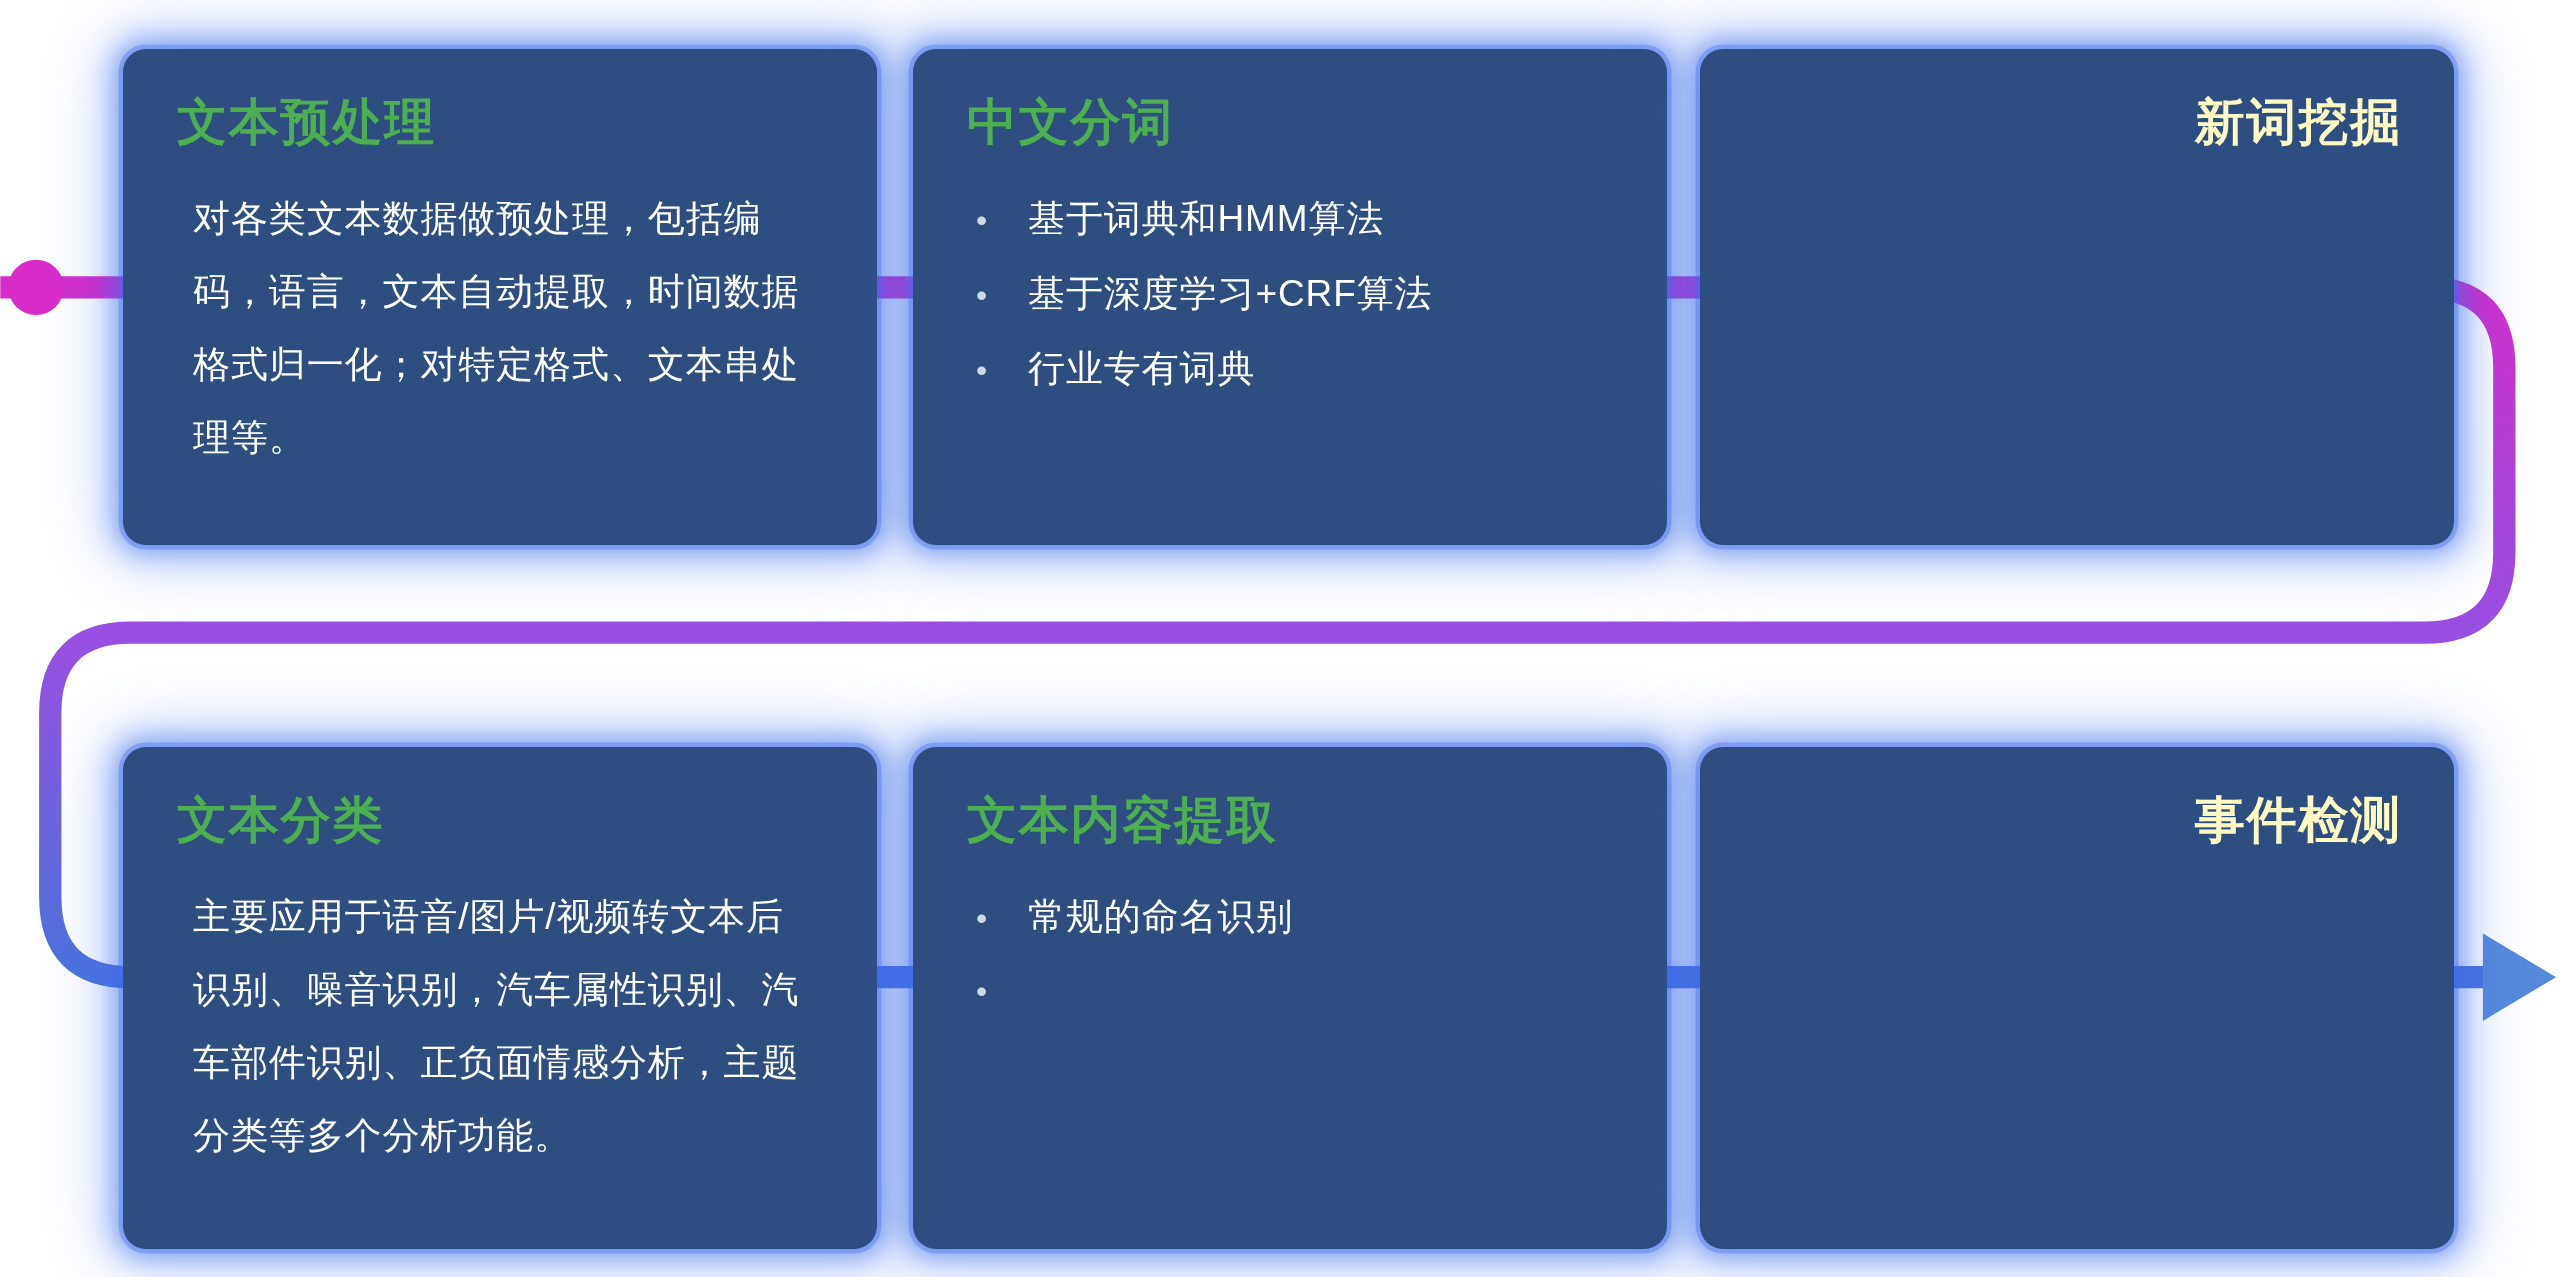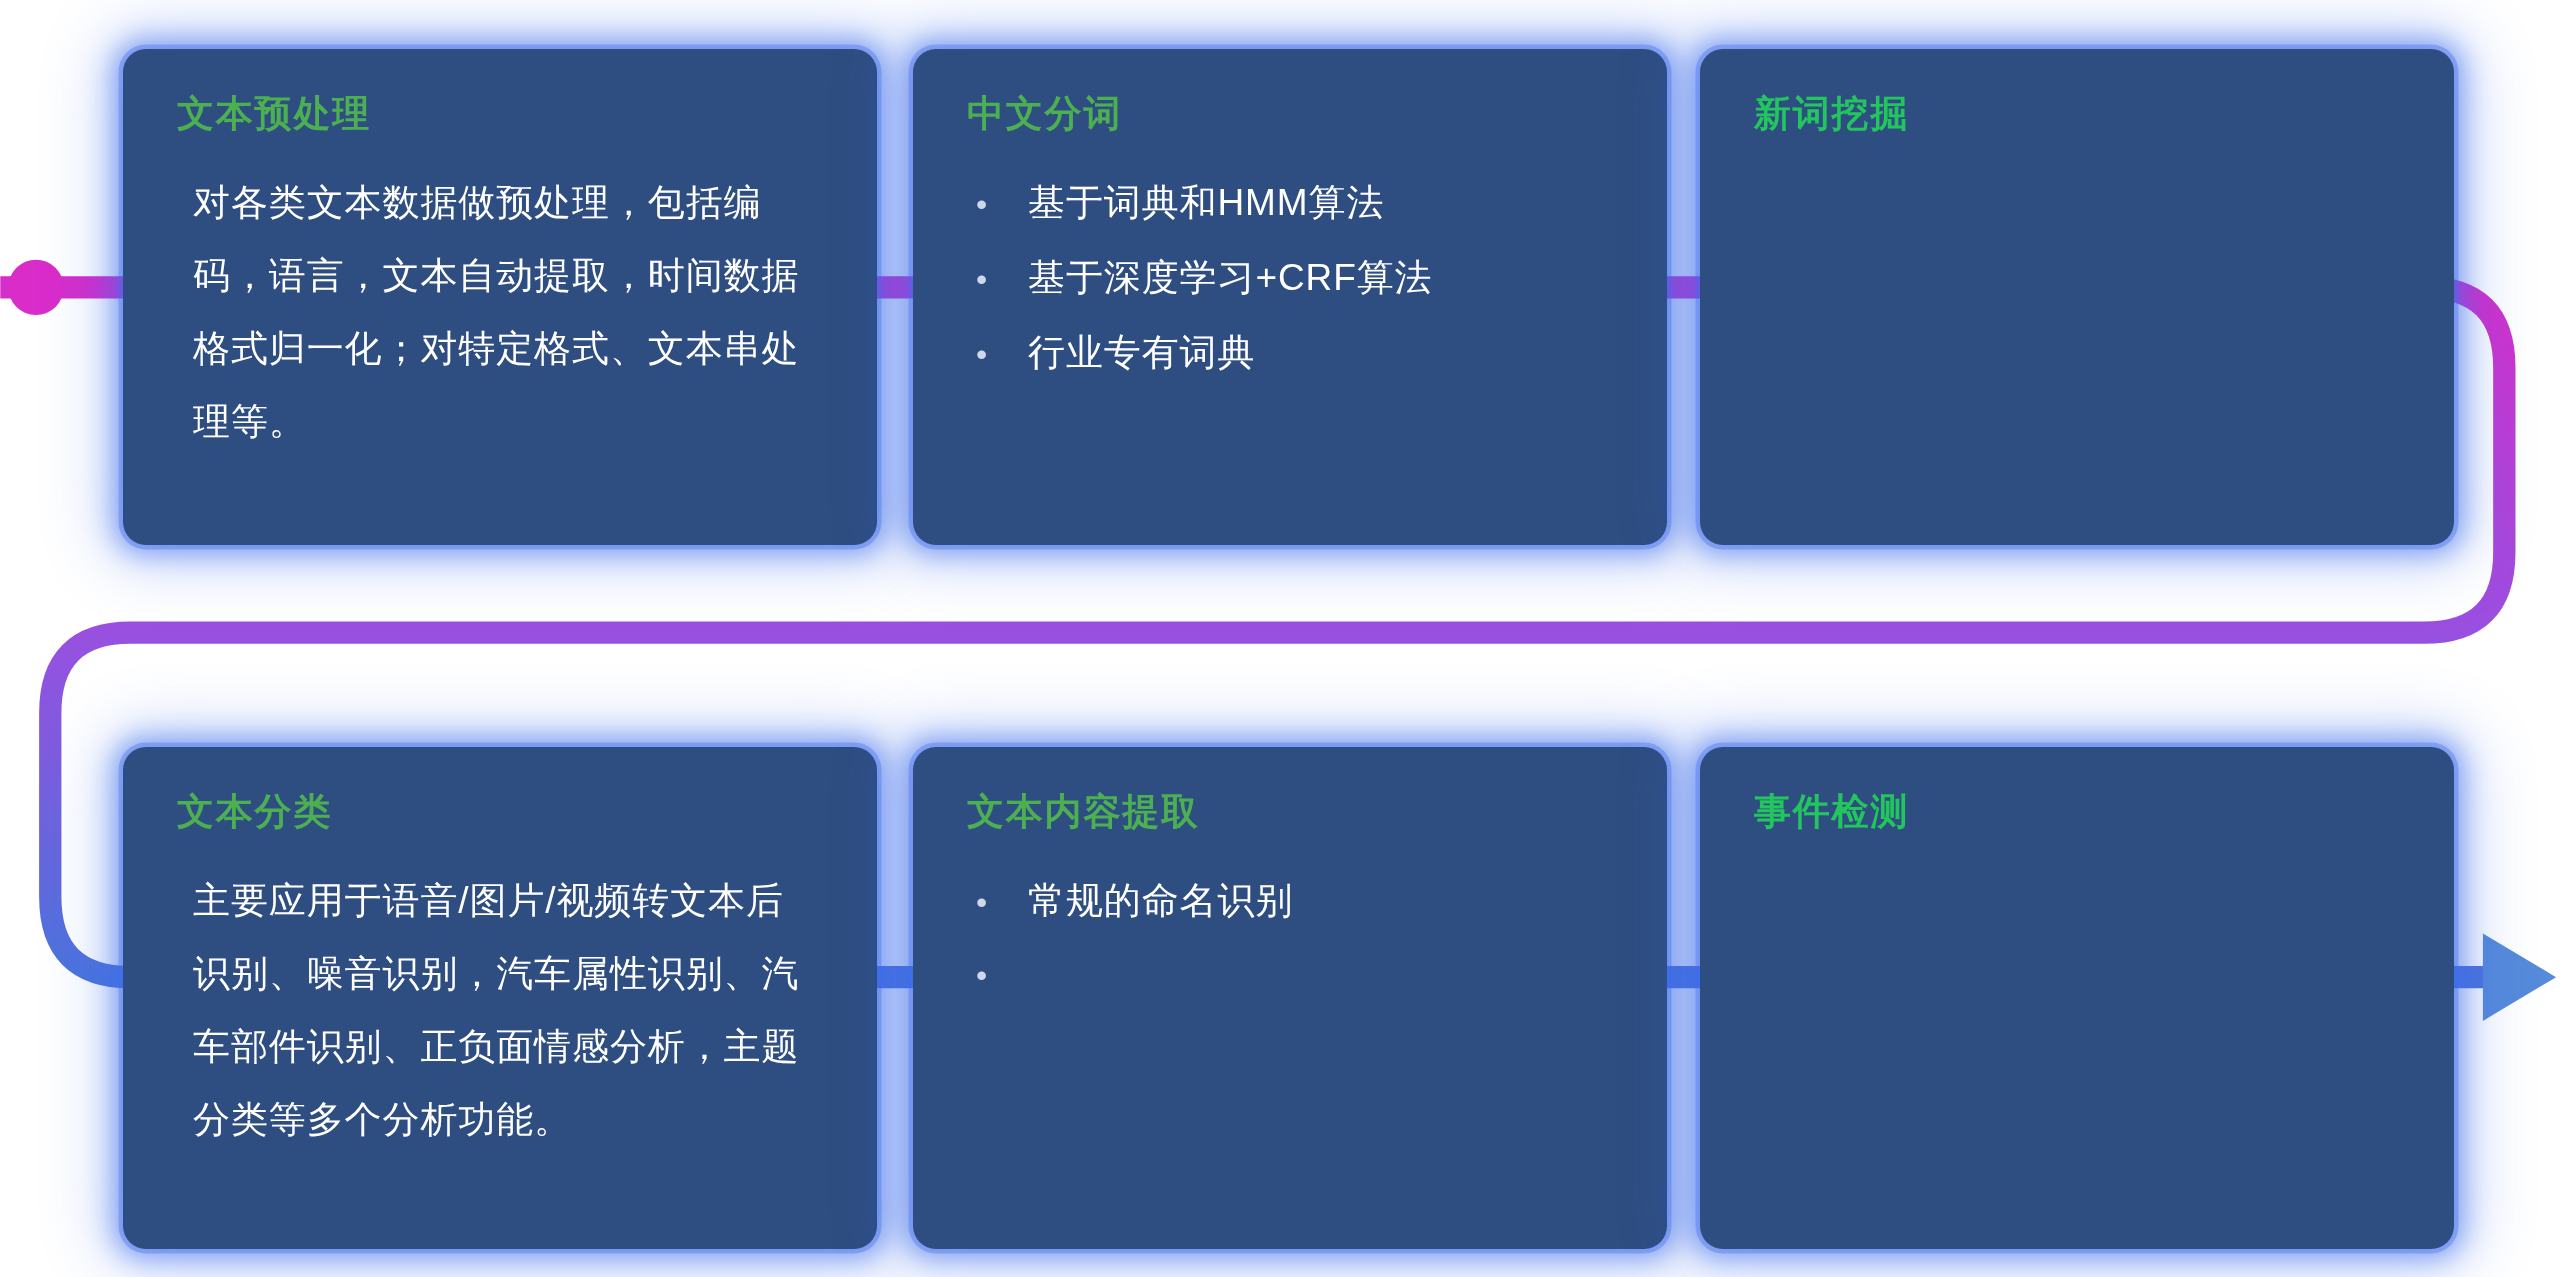--- a/index.html
+++ b/index.html
@@ -30,27 +30,27 @@
       0 0 23px 10.7px rgba(62, 110, 238, 0.50),
       0 0 62px 19.6px rgba(62, 110, 238, 0.28);
   }
   .row1 { top: 49px;  height: 496px; }
   .row2 { top: 747px; height: 502px; }
   .col1 { left: 123px; }
   .col2 { left: 913px; }
   .col3 { left: 1700px; }
   .card h2 {
     margin: 0 0 30px 0;
-    font-size: 37px;
+    font-size: 50px;
     font-weight: bold;
     letter-spacing: 1.8px;
     line-height: 1.2;
   }
   .title-green  { color: #4cb052; }
-  .title-yellow { color: #22c55e; }
+  .title-yellow { color: #fef9c3; text-align: right; }
   .card p {
     margin: 16px;
     color: #ffffff;
     font-size: 37px;
     line-height: 73px;
     letter-spacing: 0.9px;
   }
   .card ul {
     margin: 0;
     padding: 0;

